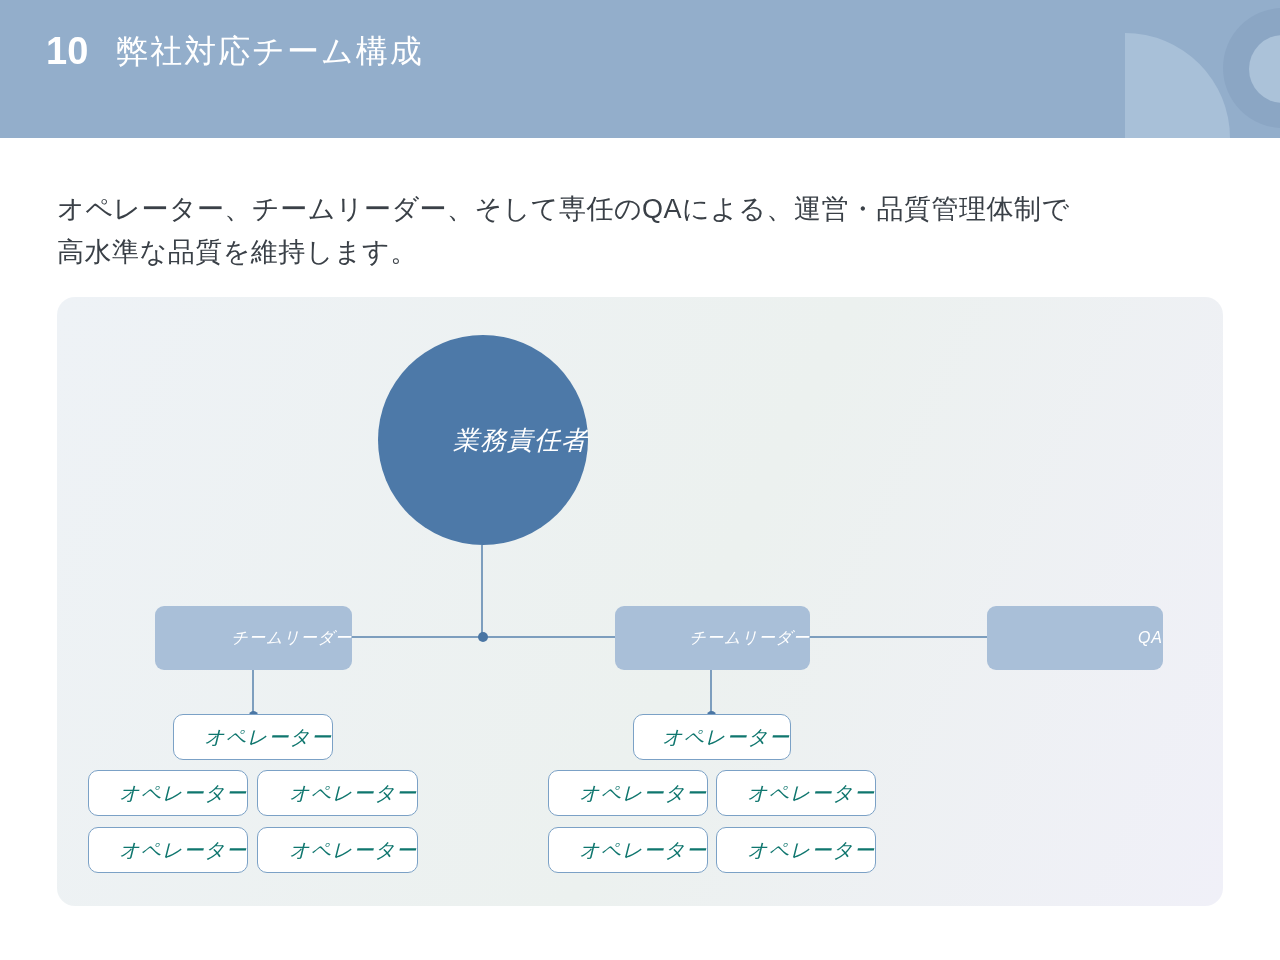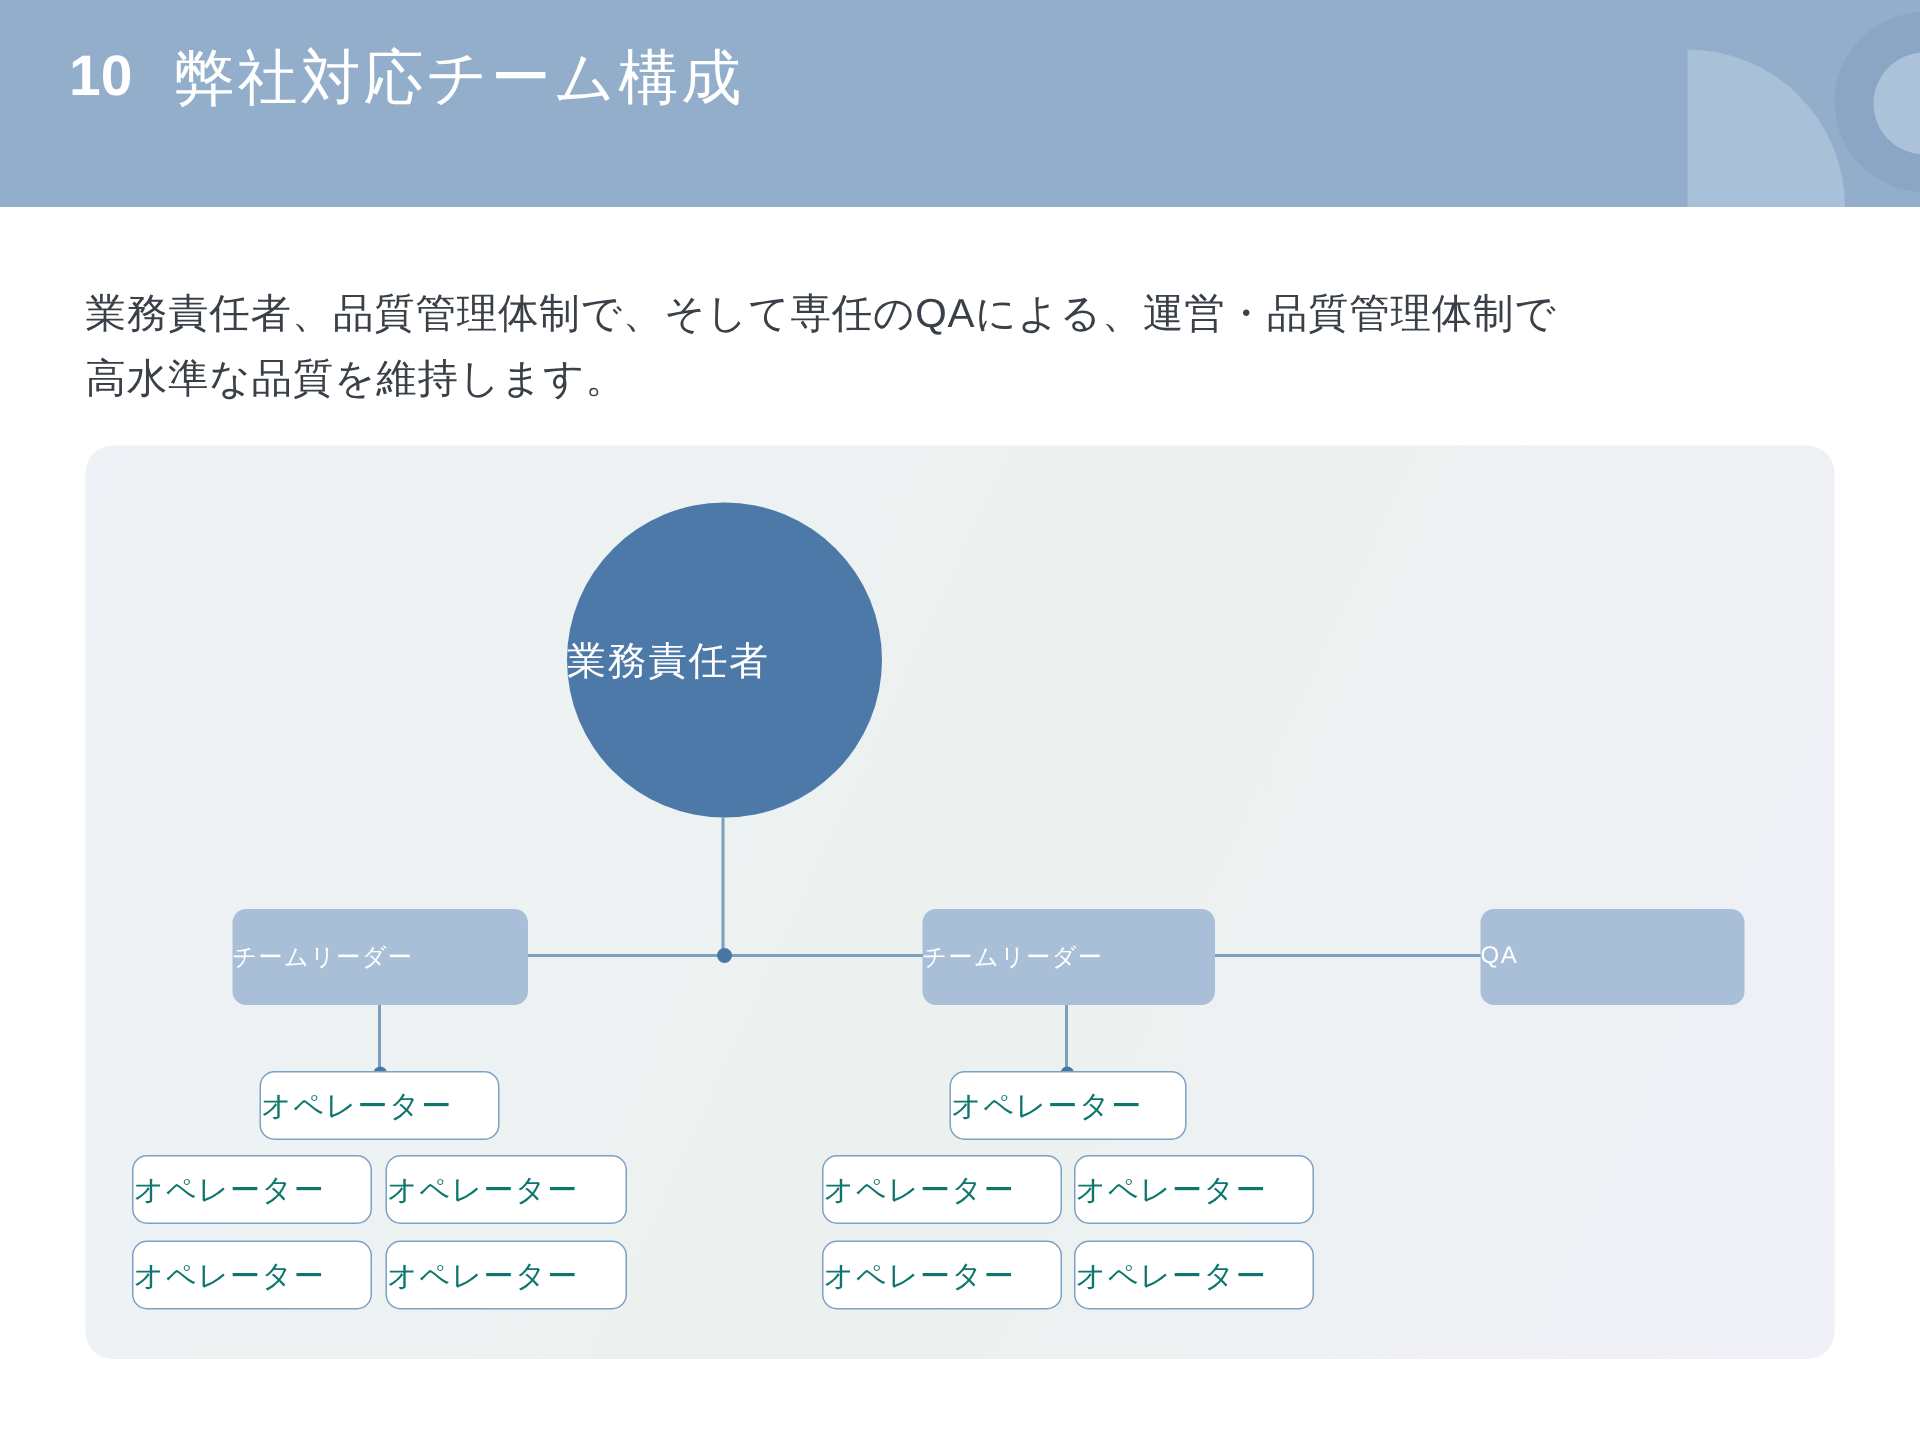--- a/index.html
+++ b/index.html
@@ -23,37 +23,38 @@
   }
   .deco-ring-hole {
     position:absolute; left:1249px; top:35px; width:68px; height:68px;
     background:#abc2d9; border-radius:50%;
   }
   .header-content {
     position:absolute; left:46px; top:0; height:103px;
     display:flex; align-items:center; gap:28px; color:#ffffff;justify-content:center;
   }
   .page-number { font-size:38px; font-weight:700; }
-  .page-title  { font-size:40px; font-weight:500; letter-spacing:2px; }
+  .page-title  { font-size:32px; font-weight:500; letter-spacing:2px; }
   
   .intro {
     position:absolute; left:57px; top:188px;
     font-size:27px; line-height:43px; font-weight:500;
     color:#3a4047; letter-spacing:0.5px;
   }
   
   .panel {
     position:absolute; left:57px; top:297px; width:1166px; height:609px;
     border-radius:18px;
     background:linear-gradient(115deg, #eef2f6 0%, #ecf1ef 55%, #f0f0f8 100%);
   }
   
   .node {
-    position:absolute; display:flex; align-items:center; justify-content:flex-start;
+    position:absolute; display:flex; align-items:center; justify-content:flex-end;
     text-align:center;
+    font-style:italic;
   }
   .circle-node {
     left:321px; top:38px; width:210px; height:210px; border-radius:50%;
     background:#4d79a8; color:#ffffff; font-size:26px; font-weight:500;
     letter-spacing:1px;
   }
   .leader-node {
     background:#a9bfd8; border-radius:9px; color:#ffffff;
     font-size:16px; font-weight:500; letter-spacing:1px;
     width:197px; height:64px; top:309px;
@@ -86,21 +87,21 @@
     <div class="deco-half"></div>
     <div class="deco-ring"></div>
     <div class="deco-ring-hole"></div>
     <div class="header-content">
       <span class="page-number">10</span>
       <span class="page-title">弊社対応チーム構成</span>
     </div>
   </div>
 
   <div class="intro">
-    <div>業務責任者、品質管理体制で、そして専任のQAによる、運営・品質管理体制で</div>
+    <div>オペレーター、チームリーダー、そして専任のQAによる、運営・品質管理体制で</div>
     <div>高水準な品質を維持します。</div>
   </div>
 
   <div class="panel">
 
     <div class="line v-root"></div>
     <div class="line h-main"></div>
     <div class="line v-left"></div>
     <div class="line v-center"></div>
     <div class="dot dot-junction"></div>

